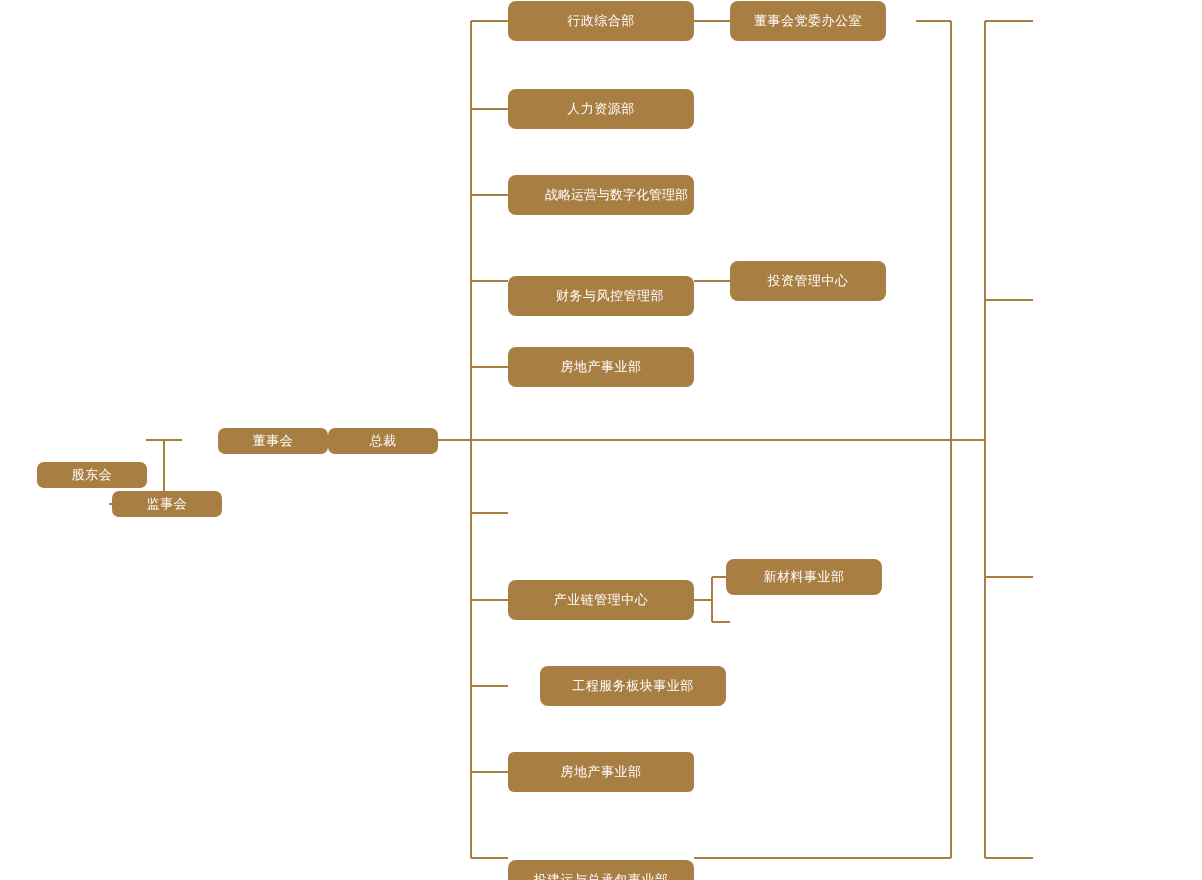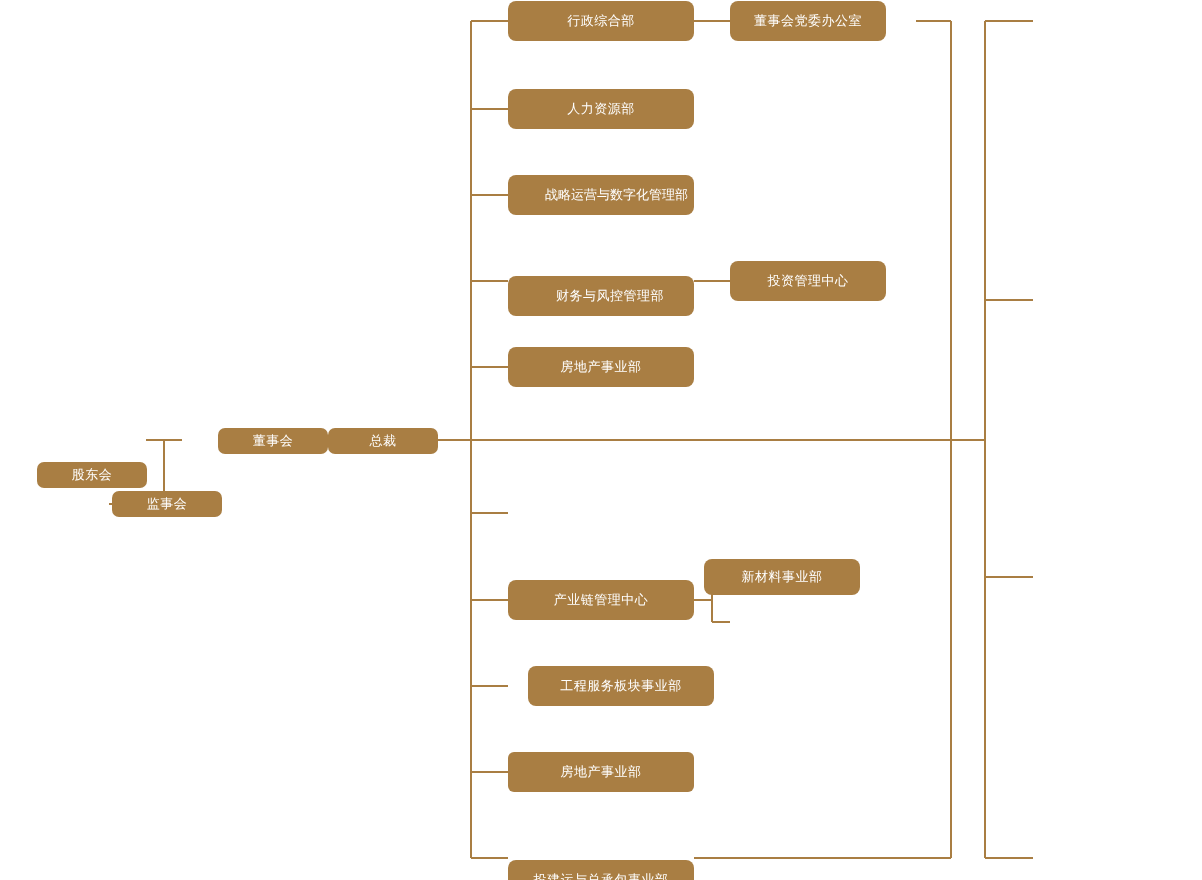--- a/index.html
+++ b/index.html
@@ -152,38 +152,38 @@
 
   <div class="node level-dept" style="left:508px; top:347px;">
     <span>房地产事业部</span>
   </div>
 
 
   <div class="node level-dept" style="left:508px; top:580px;">
     <span>产业链管理中心</span>
   </div>
 
-  <div class="node level-dept" style="left:528px; top:666px;">
+  <div class="node level-dept" style="left:540px; top:666px;">
     <span>工程服务板块事业部</span>
   </div>
 
   <div class="node level-dept" style="left:508px; top:752px;border-radius:6px;">
     <span>房地产事业部</span>
   </div>
 
   <div class="node level-dept" style="left:508px; top:838px;margin-top:22px;">
     <span>投建运与总承包事业部</span>
   </div>
 
   <div class="node level-sub" style="left:730px; top:1px;">
     <span>董事会党委办公室</span>
   </div>
 
   <div class="node level-sub" style="left:730px; top:261px;">
     <span>投资管理中心</span>
   </div>
 
-  <div class="node level-sub compact" style="left:704px; top:559px;">
+  <div class="node level-sub compact" style="left:726px; top:559px;">
     <span>新材料事业部</span>
   </div>
 
 
 </div>
 
 </body></html>

